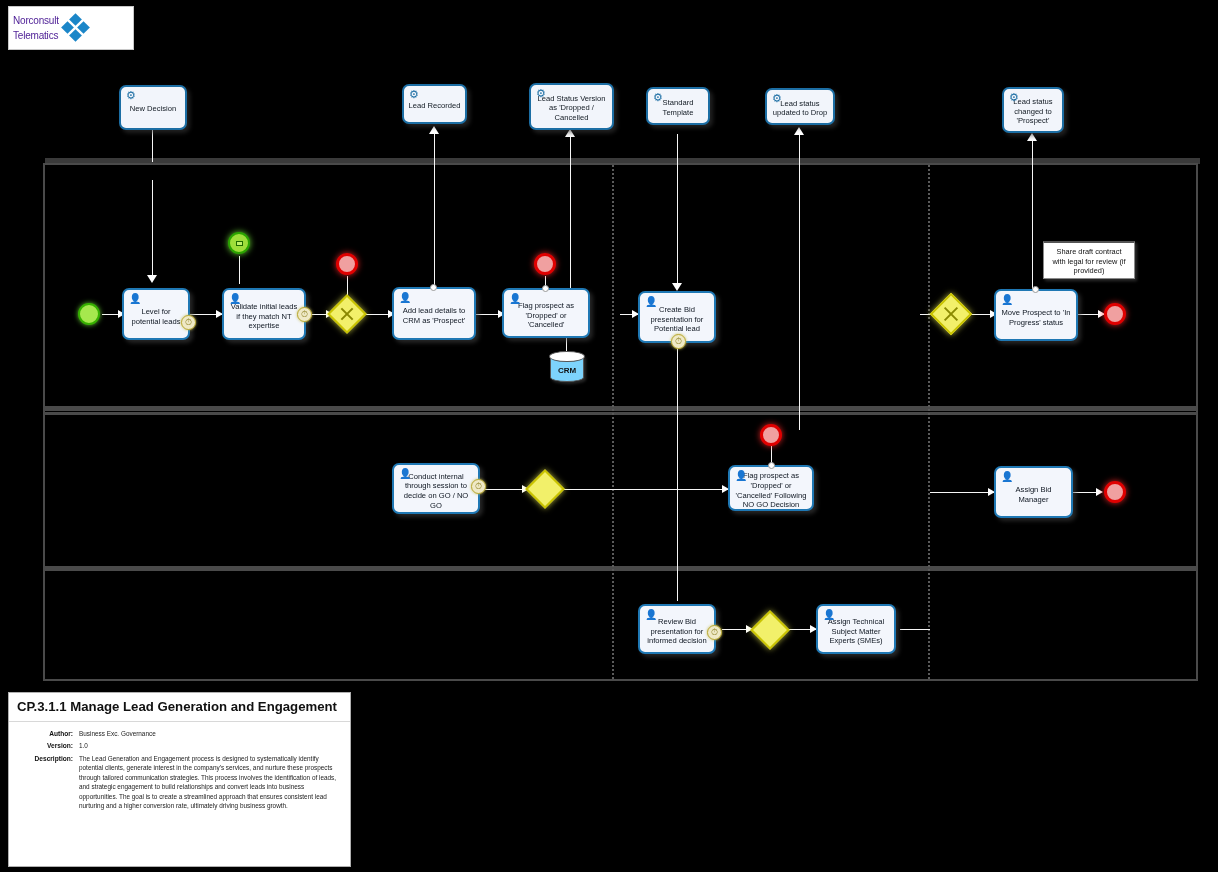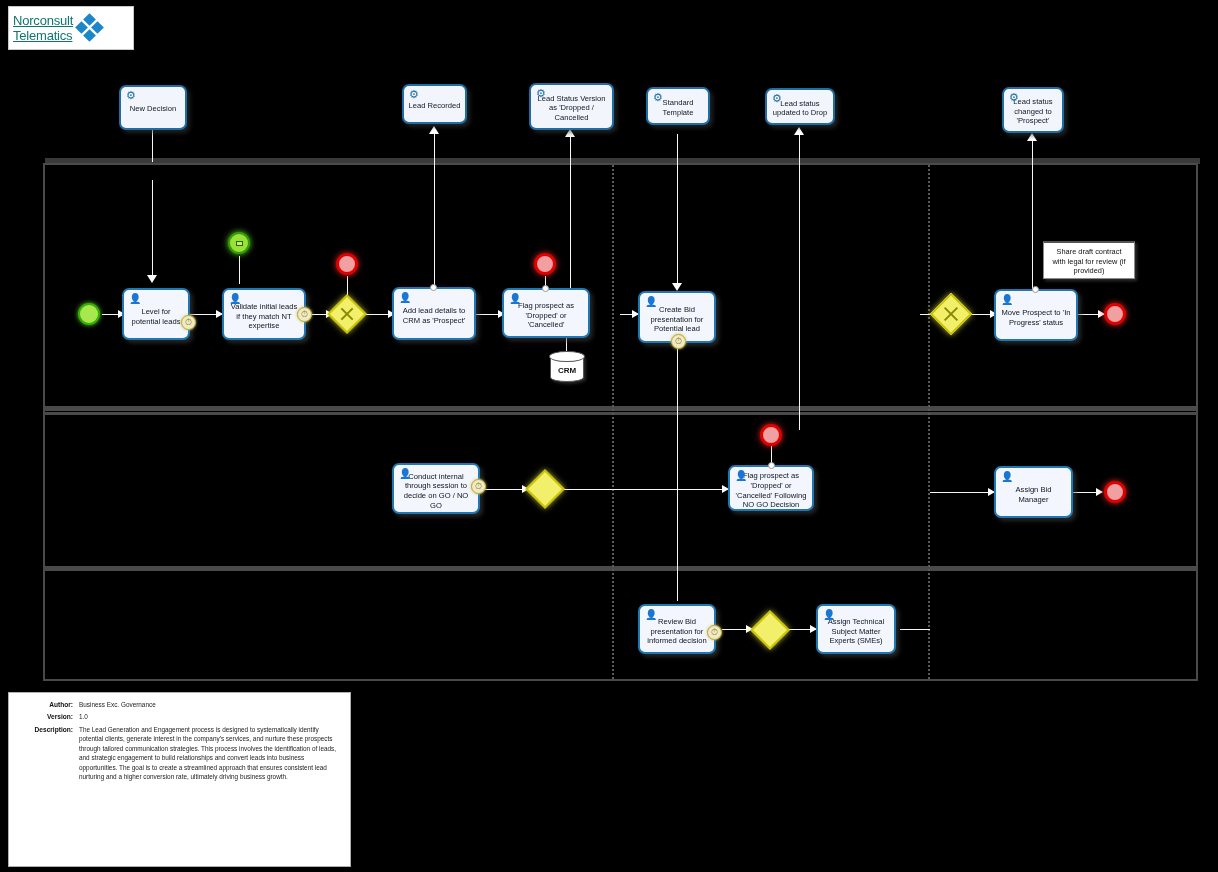--- a/index.html
+++ b/index.html
@@ -11,21 +11,21 @@
     font-family: "Liberation Sans", sans-serif;
   }
   #canvas { position: relative; width: 1218px; height: 872px; background: #000; }
 
   
   .logo-box {
     position: absolute; left: 8px; top: 6px; width: 126px; height: 44px;
     background: #ffffff; border: 1px solid #c8c8c8;
     display: flex; align-items: center; padding: 2px 4px;
   }
-  .logo-text { font-size: 13px; line-height: 15px; color: #0f766e; letter-spacing: -0.2px; text-decoration: underline; }
+  .logo-text { font-size: 10px; line-height: 15px; color: #4c1d95; letter-spacing: -0.2px; }
   .logo-mark { margin-left: 4px; position: relative; width: 26px; height: 26px; }
   .logo-mark i {
     position: absolute; width: 9px; height: 9px; background: #1b86c8;
     transform: rotate(45deg);
   }
   .lm1 { left: 8px; top: 0px; }
   .lm2 { left: 0px; top: 8px; }
   .lm3 { left: 16px; top: 8px; }
   .lm4 { left: 8px; top: 16px; }
 
@@ -90,21 +90,21 @@
     box-shadow: 0 0 6px rgba(240,240,80,.75);
   }
   .gw-plus::before, .gw-plus::after {
     content:''; position:absolute; background:#8a8800;
   }
   .gw-plus::before { left: 50%; top: 4px; width: 2.4px; height: calc(100% - 8px); margin-left: -1.2px; }
   .gw-plus::after  { top: 50%; left: 4px; height: 2.4px; width: calc(100% - 8px); margin-top: -1.2px; }
 
   
   .datastore {
-    position: absolute; background: #ffffff; border: 1.6px solid #555;
+    position: absolute; background: #7dd3fc; border: 1.6px solid #555;
     border-radius: 50% / 16%;
     display:flex; align-items:center; justify-content:center;
     font-size: 8px; font-weight: bold; color:#111;
     box-shadow: 2px 2px 3px rgba(80,80,80,.5);
   }
   .datastore::before {
     content:''; position:absolute; left:-1.6px; top:-1.6px; right:-1.6px; height: 9px;
     border:1.6px solid #555; border-radius: 50%; background:#fff;
   }
 
@@ -371,20 +371,21 @@
   </div>
 
   <div class="gw" style="left:756px; top:616px; width:28px; height:28px;"></div>
 
   <div class="task" style="left:816px; top:604px; width:80px; height:50px;">
     <span class="usrico">👤</span>
     <span>Assign Technical Subject Matter Experts (SMEs)</span>
   </div>
 
   <div class="infobox">
+    <div class="ib-title">CP.3.1.1 Manage Lead Generation and Engagement</div>
     <div style="padding-top:6px;">
       <div class="ib-row">
         <div class="ib-label">Author:</div>
         <div class="ib-val">Business Exc. Governance</div>
       </div>
       <div class="ib-row">
         <div class="ib-label">Version:</div>
         <div class="ib-val">1.0</div>
       </div>
       <div class="ib-row" style="padding-top:2px;">

